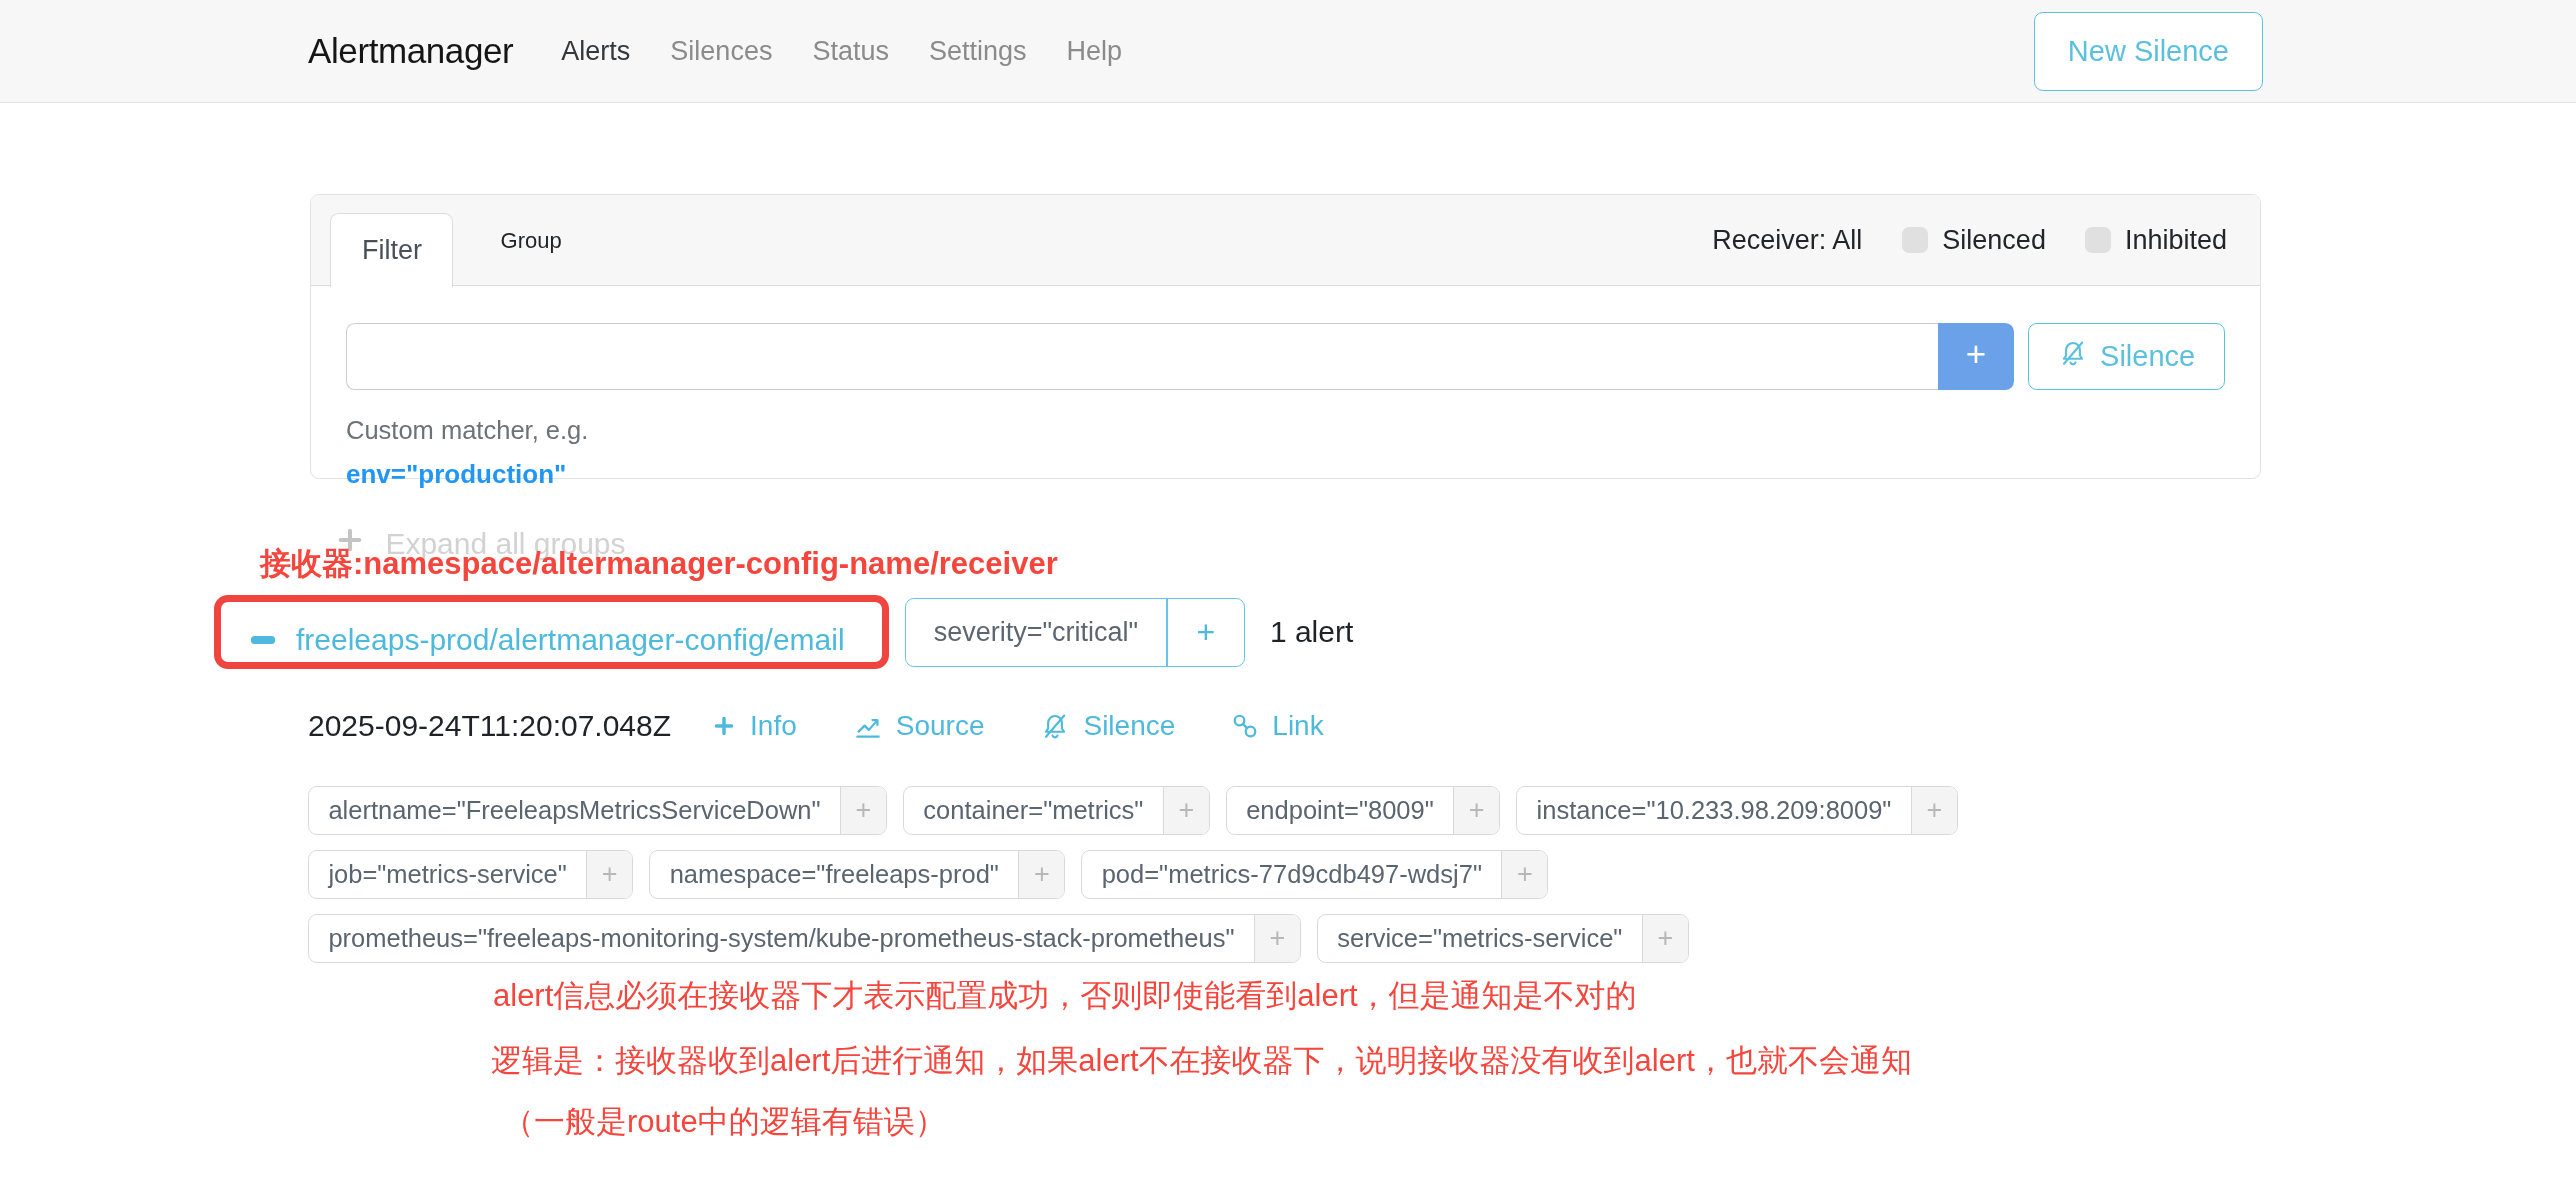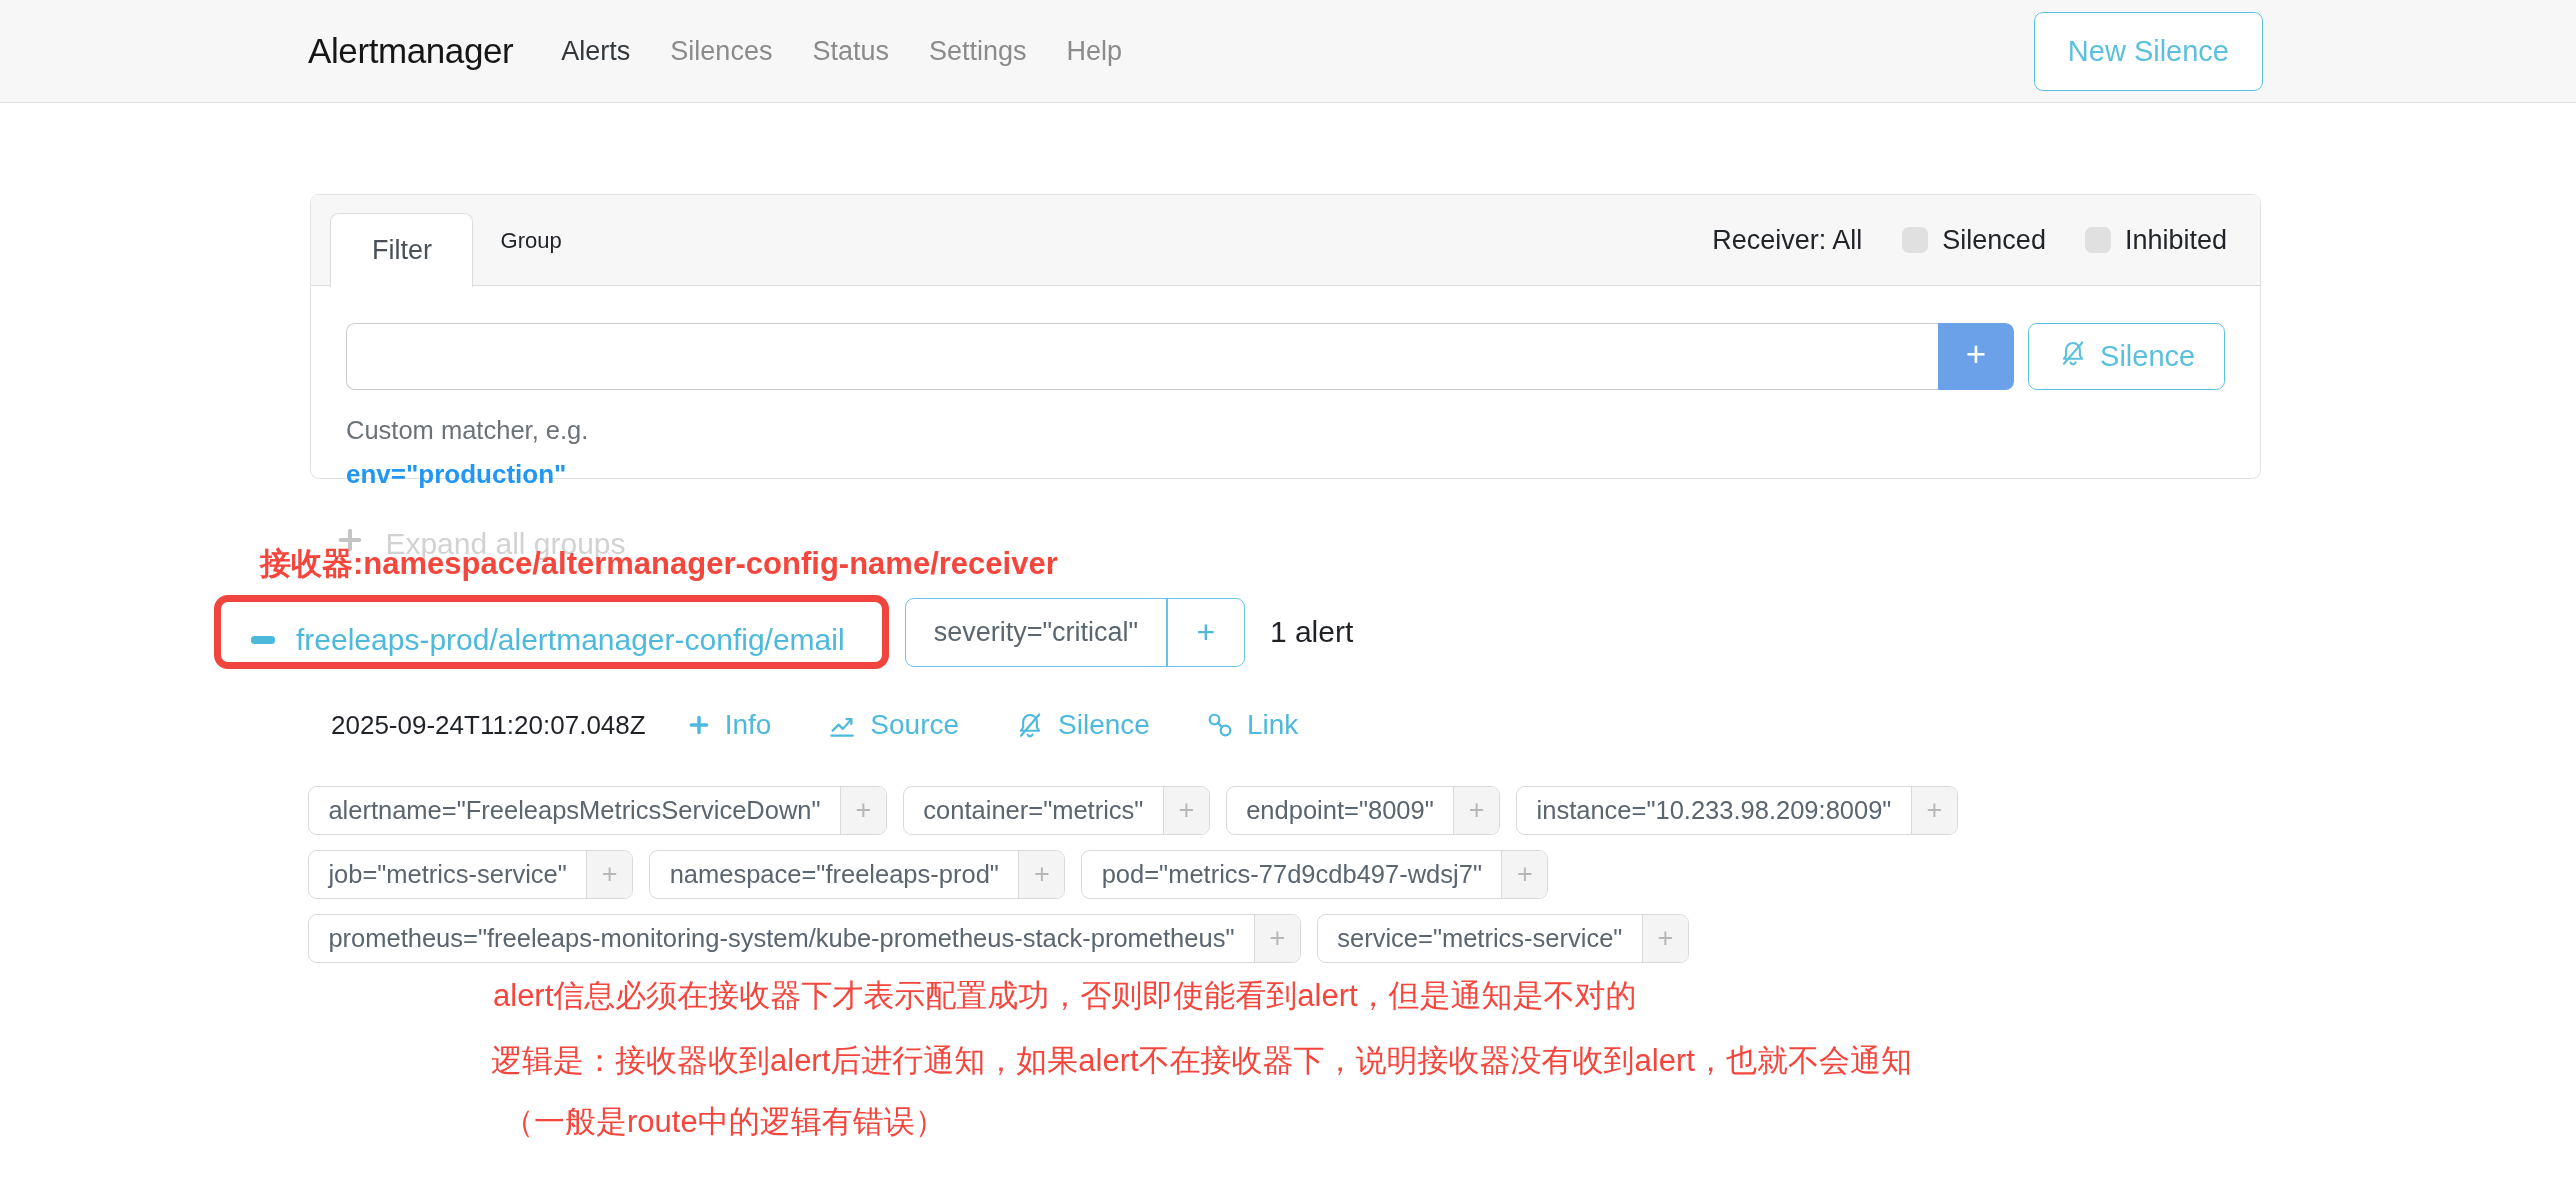--- a/index.html
+++ b/index.html
@@ -18,21 +18,21 @@
   .btn-new-silence { margin-left: auto; height: 79px; padding: 0 33px;
     background: #fff; border: 1.8px solid #5bc0de; border-radius: 8.8px;
     color: #5bc0de; font-size: 29px; display: flex; align-items: center; cursor: pointer; }
 
   
   .card { position: absolute; left: 310px; top: 194px; width: 1951px; height: 285px;
     border: 1.8px solid #e2e2e2; border-radius: 8.8px; background: #fff; }
   .card-header { position: relative; height: 91px; background: #f7f7f7;
     border-bottom: 1.8px solid #dcdcdc; border-radius: 7px 7px 0 0;
     display: flex; align-items: center; padding-right: 33px; }
-  .tab-filter { position: absolute; left: 19.4px; top: 17.6px; bottom: -1.8px; width: 143px;
+  .tab-filter { position: absolute; left: 19.4px; top: 17.6px; bottom: -1.8px; width: 123px;
     background: #fff; border: 1.8px solid #dcdcdc; border-bottom: none;
     border-radius: 8.8px 8.8px 0 0; display: flex; align-items: center; justify-content: center;
     font-size: 27px; color: #495057; z-index: 2; cursor: pointer; }
   .tab-group { position: absolute; left: 172px; top: 0; height: 91px; padding: 0 17.6px;
     display: flex; align-items: center; font-size: 22px; color: #212529; cursor: pointer; }
   .header-right { margin-left: auto; display: flex; align-items: center; font-size: 27px; }
   .receiver { margin-right: 40px; cursor: pointer; }
   .checkbox { width: 26px; height: 26px; background: #e0e0e0; border-radius: 7px;
     margin-right: 14px; cursor: pointer; flex: none; }
   .cb-label { margin-right: 39px; cursor: pointer; }
@@ -71,21 +71,21 @@
     background: #fff; display: flex; align-items: stretch; overflow: hidden; }
   .sev-text { display: flex; align-items: center; padding: 0 28px; font-size: 27px;
     color: #5b6670; cursor: pointer; }
   .sev-divider { width: 1.8px; background: #66c4e8; }
   .sev-add { width: 76px; display: flex; align-items: center; justify-content: center;
     color: #4db9dc; font-size: 32px; cursor: pointer; }
   .alert-count { margin-left: 25px; font-size: 30px; color: #1f2328; }
 
   
   .date-row { position: absolute; left: 308px; top: 709px; display: flex; align-items: center; }
-  .timestamp { font-size: 26px; color: #1f2328; margin-right: 40px; margin-left: 23px; }
+  .timestamp { font-size: 30px; color: #1f2328; margin-right: 40px; }
   .action { display: flex; align-items: center; gap: 13px; color: #4db9dc;
     font-size: 28px; margin-right: 56px; cursor: pointer; }
   .action svg { display: block; }
 
   .pills { position: absolute; left: 308px; top: 786px; display: flex;
     flex-direction: column; gap: 15px; }
   .pill-row { display: flex; gap: 16px; }
   .pill { display: inline-flex; align-items: stretch; height: 49px; background: #fff;
     border: 1.8px solid #d9d9d9; border-radius: 8.8px; overflow: hidden; }
   .pill-text { display: flex; align-items: center; padding: 0 19.4px; font-size: 25.5px;

